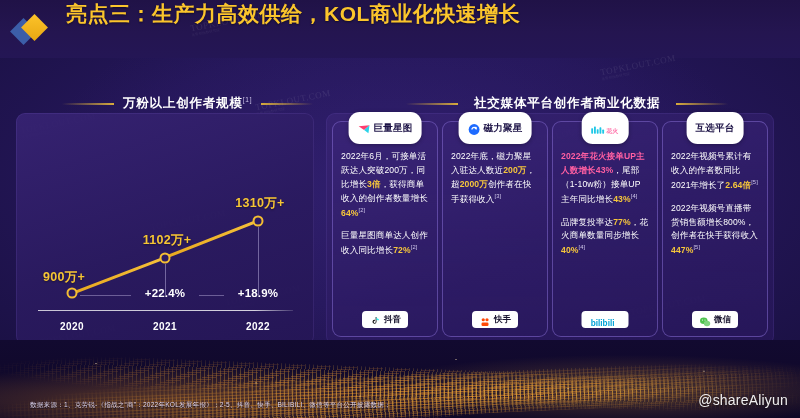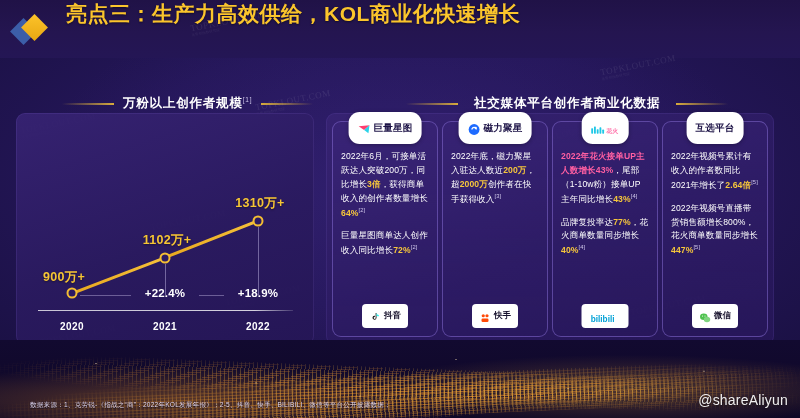--- a/index.html
+++ b/index.html
@@ -160,21 +160,21 @@
     font-size:8.6px; line-height:1.62; color:#ffffff;
     letter-spacing:.1px; text-align:left; padding:0 3px;
   }
   .para { margin-bottom:9px; }
   .hl { color:#f7c73b; font-weight:bold; }
   .hl-pink { color:#ff5fa2; font-weight:bold; }
   .ref { font-size:5.8px; vertical-align:super; color:#cfc6ea; }
 
   .brand {
     position:absolute; bottom:8px; left:50%; transform:translateX(-50%);
-    background:#ffffff; border-radius:4px; height:24px;
+    background:#ffffff; border-radius:4px; height:17px;
     display:flex; align-items:center; justify-content:center; gap:3px;
     padding:0 7px; white-space:nowrap;
   }
   .brand-text { font-size:8.5px; font-weight:bold; color:#16112c; }
   .brand-ico { width:12px; height:12px; flex:none; }
 
   
   .footer {
     position:absolute; left:30px; bottom:8px;
     font-size:6.6px; color:#ded6f2; letter-spacing:.2px; white-space:nowrap;
@@ -310,21 +310,21 @@
               <text x="0" y="16" font-size="15" font-weight="bold" fill="#00a1d6" font-family="sans-serif">bilibili</text>
             </svg></span>
         </div>
       </div>
       <div class="card">
         <div class="pill">
           <span class="pill-text">互选平台</span>
         </div>
         <div class="card-body">
           <div class="para"><span>2022年视频号累计有收入的作者数同比2021年增长了</span><span class="hl">2.64倍</span><span class="ref">[5]</span></div>
-          <div class="para"><span>2022年视频号直播带货销售额增长800%，花火商单数量同步增长</span><span class="hl">447%</span><span class="ref">[5]</span></div>
+          <div class="para"><span>2022年视频号直播带货销售额增长800%，创作者在快手获得收入</span><span class="hl">447%</span><span class="ref">[5]</span></div>
         </div>
         <div class="brand">
           <span class="brand-ico"><svg width="12" height="12" viewBox="0 0 24 24">
               <ellipse cx="9.5" cy="9.5" rx="7.5" ry="6.4" fill="#4ec24e"></ellipse>
               <ellipse cx="16" cy="15" rx="6.4" ry="5.4" fill="#7fd47f"></ellipse>
               <circle cx="7" cy="8" r="1.1" fill="#fff"></circle>
               <circle cx="12" cy="8" r="1.1" fill="#fff"></circle>
             </svg></span>
           <span class="brand-text">微信</span>
         </div>

